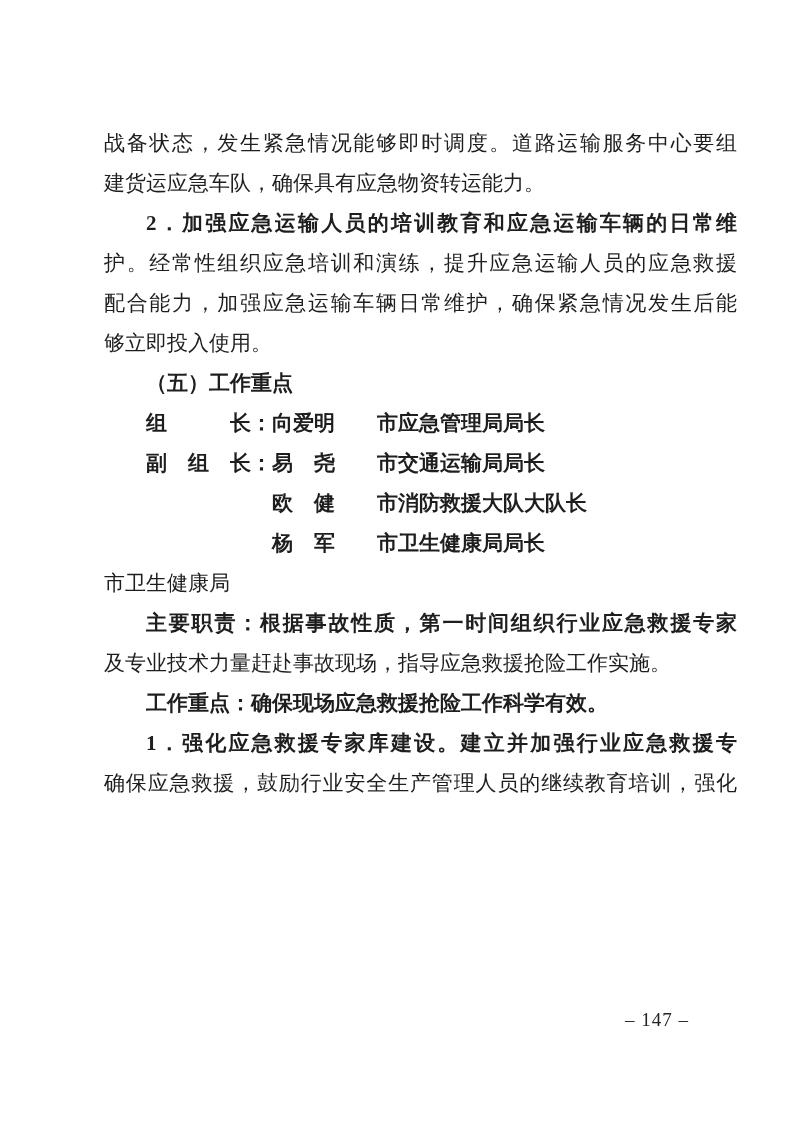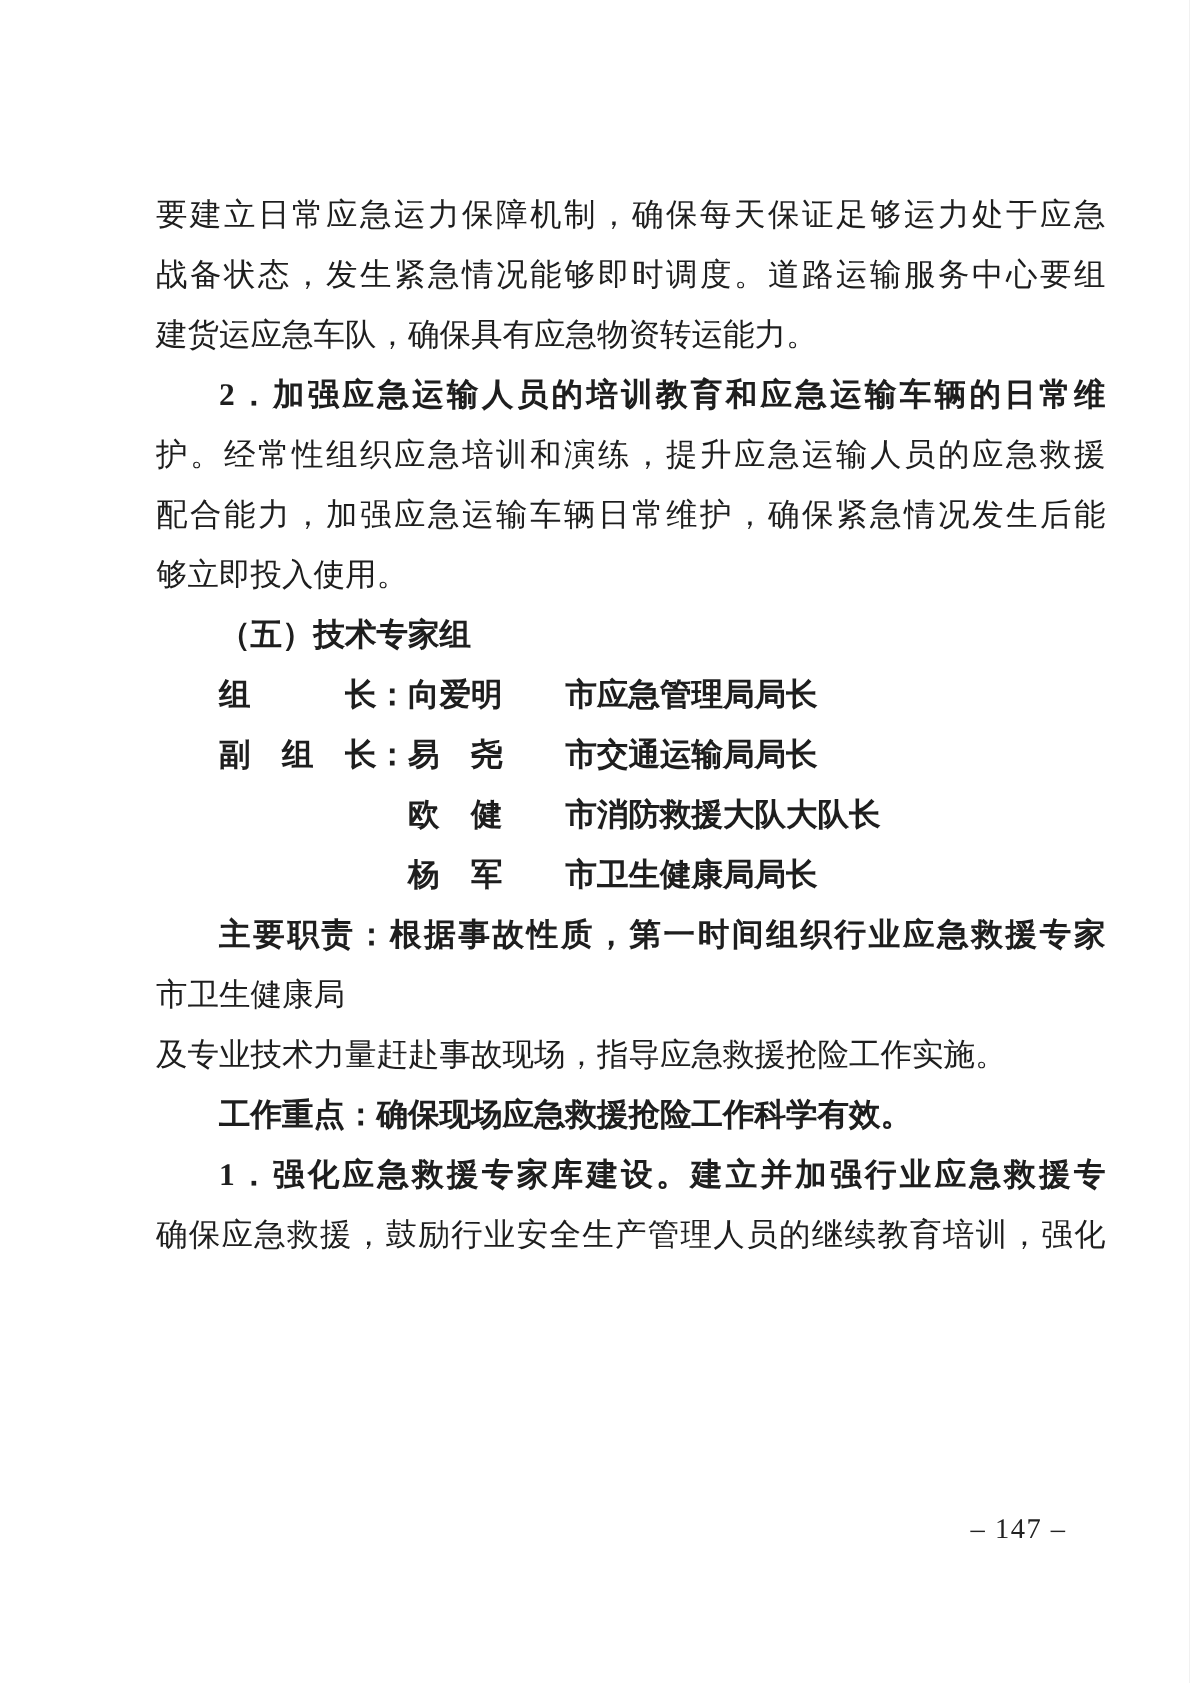--- a/index.html
+++ b/index.html
@@ -24,45 +24,44 @@
   .ln {
     text-align: left;
     min-height: 40px;
   }
   .ln.ind { padding-left: 42px; font-weight: bold; }
   .ln.jf  { text-align: justify; text-align-last: justify; }
   .ln.bold { font-weight: 700; }
   .footer {
     position: absolute;
     top: 1008px;
-    right: 82px;
+    right: 104px;
     font-size: 19px;
     line-height: 24px;
     letter-spacing: 1px;
     color: #222222;
   }
 </style>
 </head>
 <body>
 
 <div class="page" style="background: rgb(255, 255, 255); color: rgb(30, 30, 30);">
   <div class="text-block">
-      <div class="ln jf">要建立日常应急运力保障机制，确保每天保证足够运力处于应急</div>
       <div class="ln jf">战备状态，发生紧急情况能够即时调度。道路运输服务中心要组</div>
       <div class="ln">建货运应急车队，确保具有应急物资转运能力。</div>
       <div class="ln ind jf">2．加强应急运输人员的培训教育和应急运输车辆的日常维</div>
       <div class="ln jf">护。经常性组织应急培训和演练，提升应急运输人员的应急救援</div>
       <div class="ln jf">配合能力，加强应急运输车辆日常维护，确保紧急情况发生后能</div>
       <div class="ln">够立即投入使用。</div>
-      <div class="ln ind bold">（五）技术专家组</div>
+      <div class="ln ind bold">（五）工作重点</div>
       <div class="ln ind">组　　　长：向爱明　　市应急管理局局长</div>
       <div class="ln ind">副　组　长：易　尧　　市交通运输局局长</div>
       <div class="ln ind">　　　　　　欧　健　　市消防救援大队大队长</div>
       <div class="ln ind">　　　　　　杨　军　　市卫生健康局局长</div>
+      <div class="ln">市卫生健康局</div>
       <div class="ln ind jf">主要职责：根据事故性质，第一时间组织行业应急救援专家</div>
-      <div class="ln">市卫生健康局</div>
       <div class="ln">及专业技术力量赶赴事故现场，指导应急救援抢险工作实施。</div>
       <div class="ln ind">工作重点：确保现场应急救援抢险工作科学有效。</div>
       <div class="ln ind jf">1．强化应急救援专家库建设。建立并加强行业应急救援专</div>
       <div class="ln jf">确保应急救援，鼓励行业安全生产管理人员的继续教育培训，强化</div>
     </div>
   <div class="footer">– 147 –</div>
 </div>
 
 </body></html>

